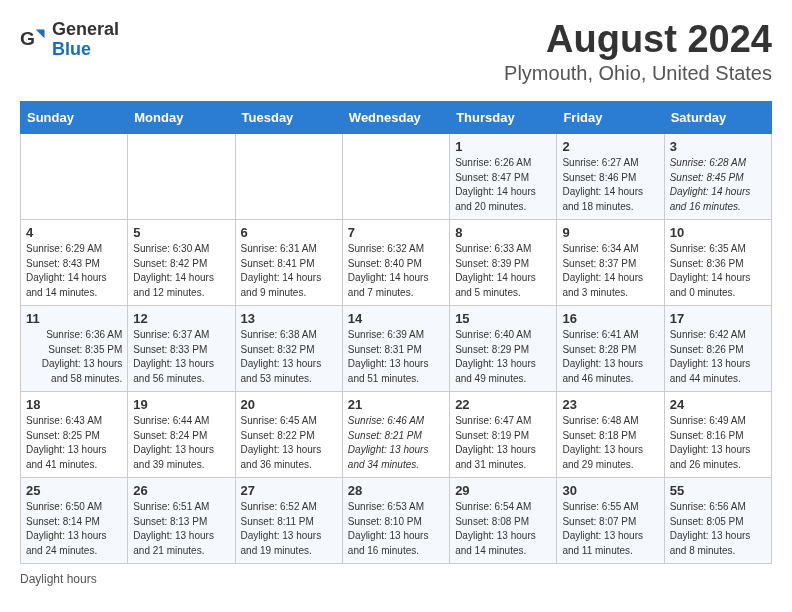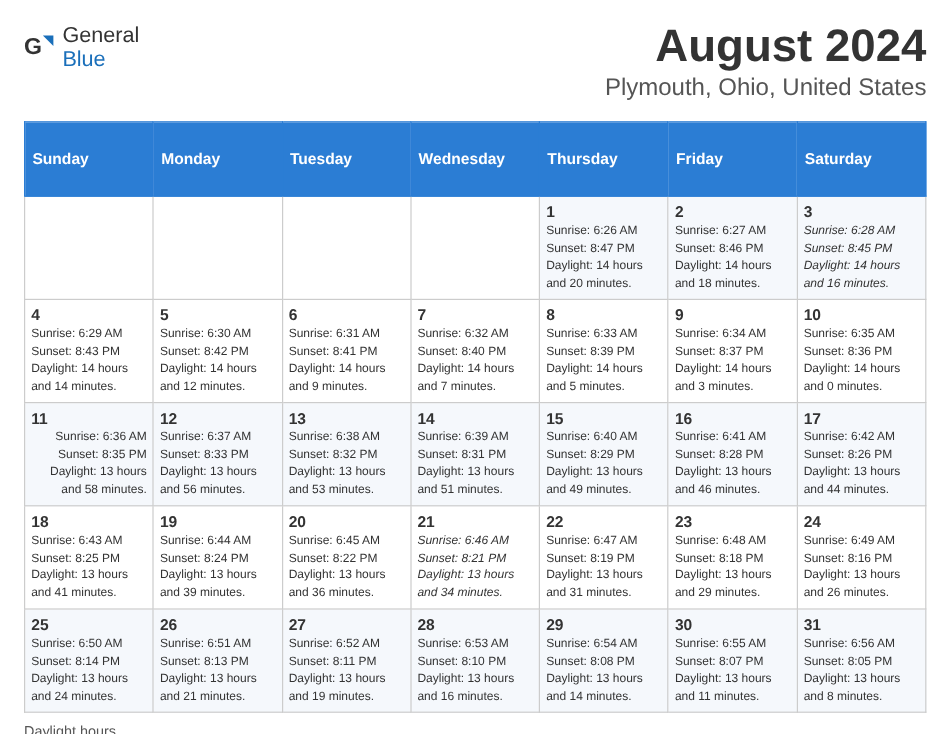--- a/index.html
+++ b/index.html
@@ -16,21 +16,21 @@
       align-items: flex-start;
       margin-bottom: 16px;
     }
     .logo {
       display: flex;
       align-items: center;
       gap: 4px;
     }
     .logo-text {
       font-size: 18px;
-      font-weight: normal;
+      font-weight: bold;
       line-height: 1.1;
     }
     .logo-general { color: #333; }
     .logo-blue { color: #1a6fba; }
     .logo-icon {
       width: 28px;
       height: 28px;
     }
     .title-area {
       text-align: right;
@@ -49,21 +49,21 @@
     }
     table {
       width: 100%;
       border-collapse: collapse;
       font-size: 11px;
     }
     thead tr th {
       background-color: #2b7dd4;
       color: #fff;
       text-align: left;
-      padding: 23px 6px;
+      padding: 8px 6px;
       font-size: 13px;
       font-weight: bold;
       border: 1px solid #2b7dd4;
     }
     tbody tr td {
       border: 1px solid #ccc;
       vertical-align: top;
       padding: 5px 5px;
       width: 107px;
       min-height: 70px;
@@ -317,21 +317,21 @@
 Sunset: 8:08 PM
 Daylight: 13 hours and 14 minutes.</div>
         </td>
         <td>
           <span class="day-num">30</span>
           <div class="day-info" style="white-space: pre-line;">Sunrise: 6:55 AM
 Sunset: 8:07 PM
 Daylight: 13 hours and 11 minutes.</div>
         </td>
         <td>
-          <span class="day-num">31</span>
+          <span class="day-num">55</span>
           <div class="day-info" style="white-space: pre-line;">Sunrise: 6:56 AM
 Sunset: 8:05 PM
 Daylight: 13 hours and 8 minutes.</div>
         </td>
       </tr>
     </tbody>
 </table>
 
 <div class="footer">
   <span>Daylight hours</span>

